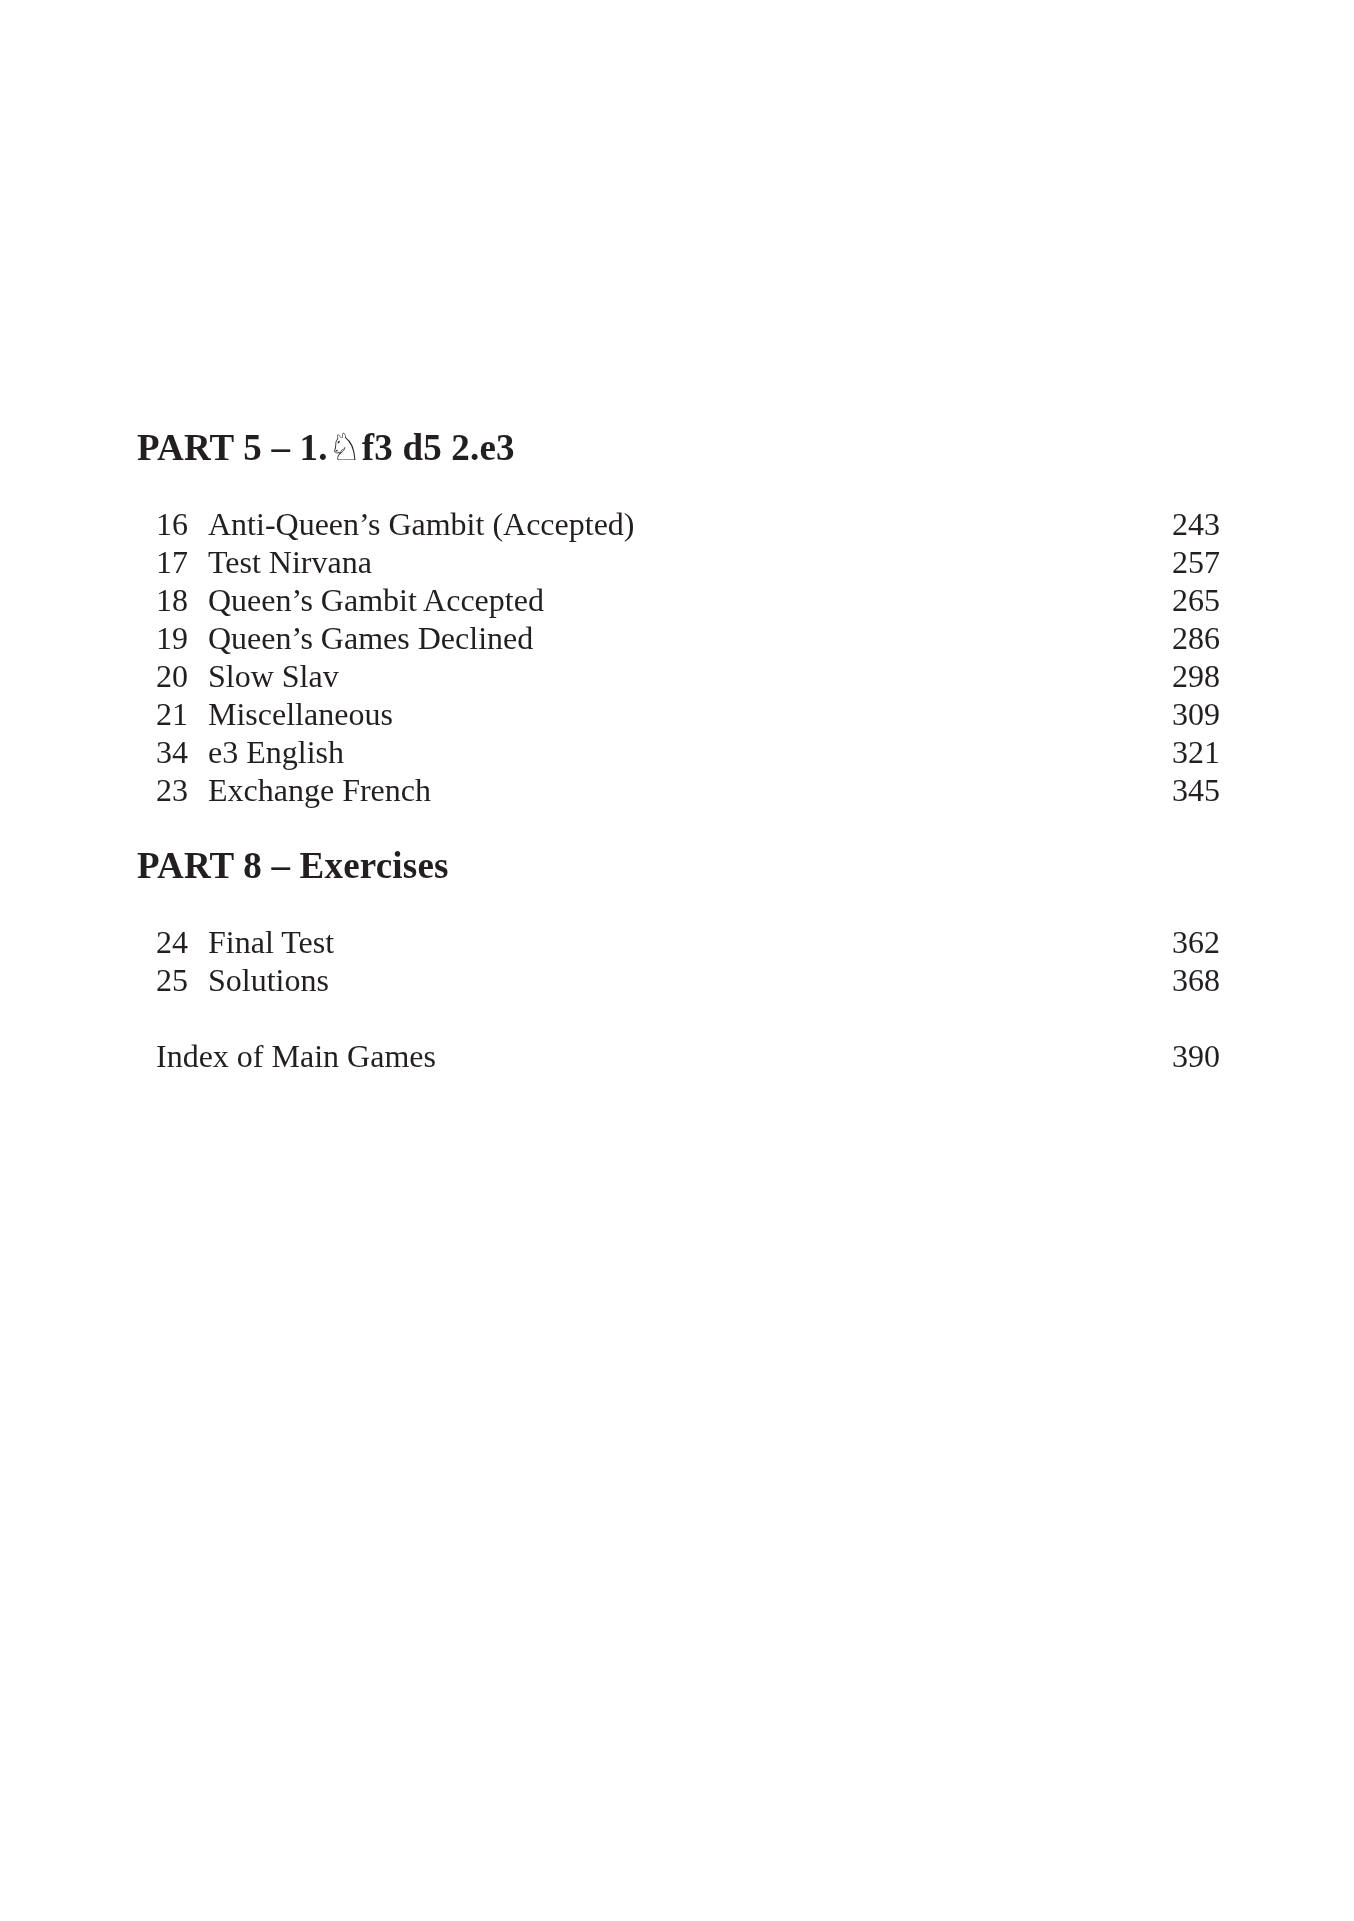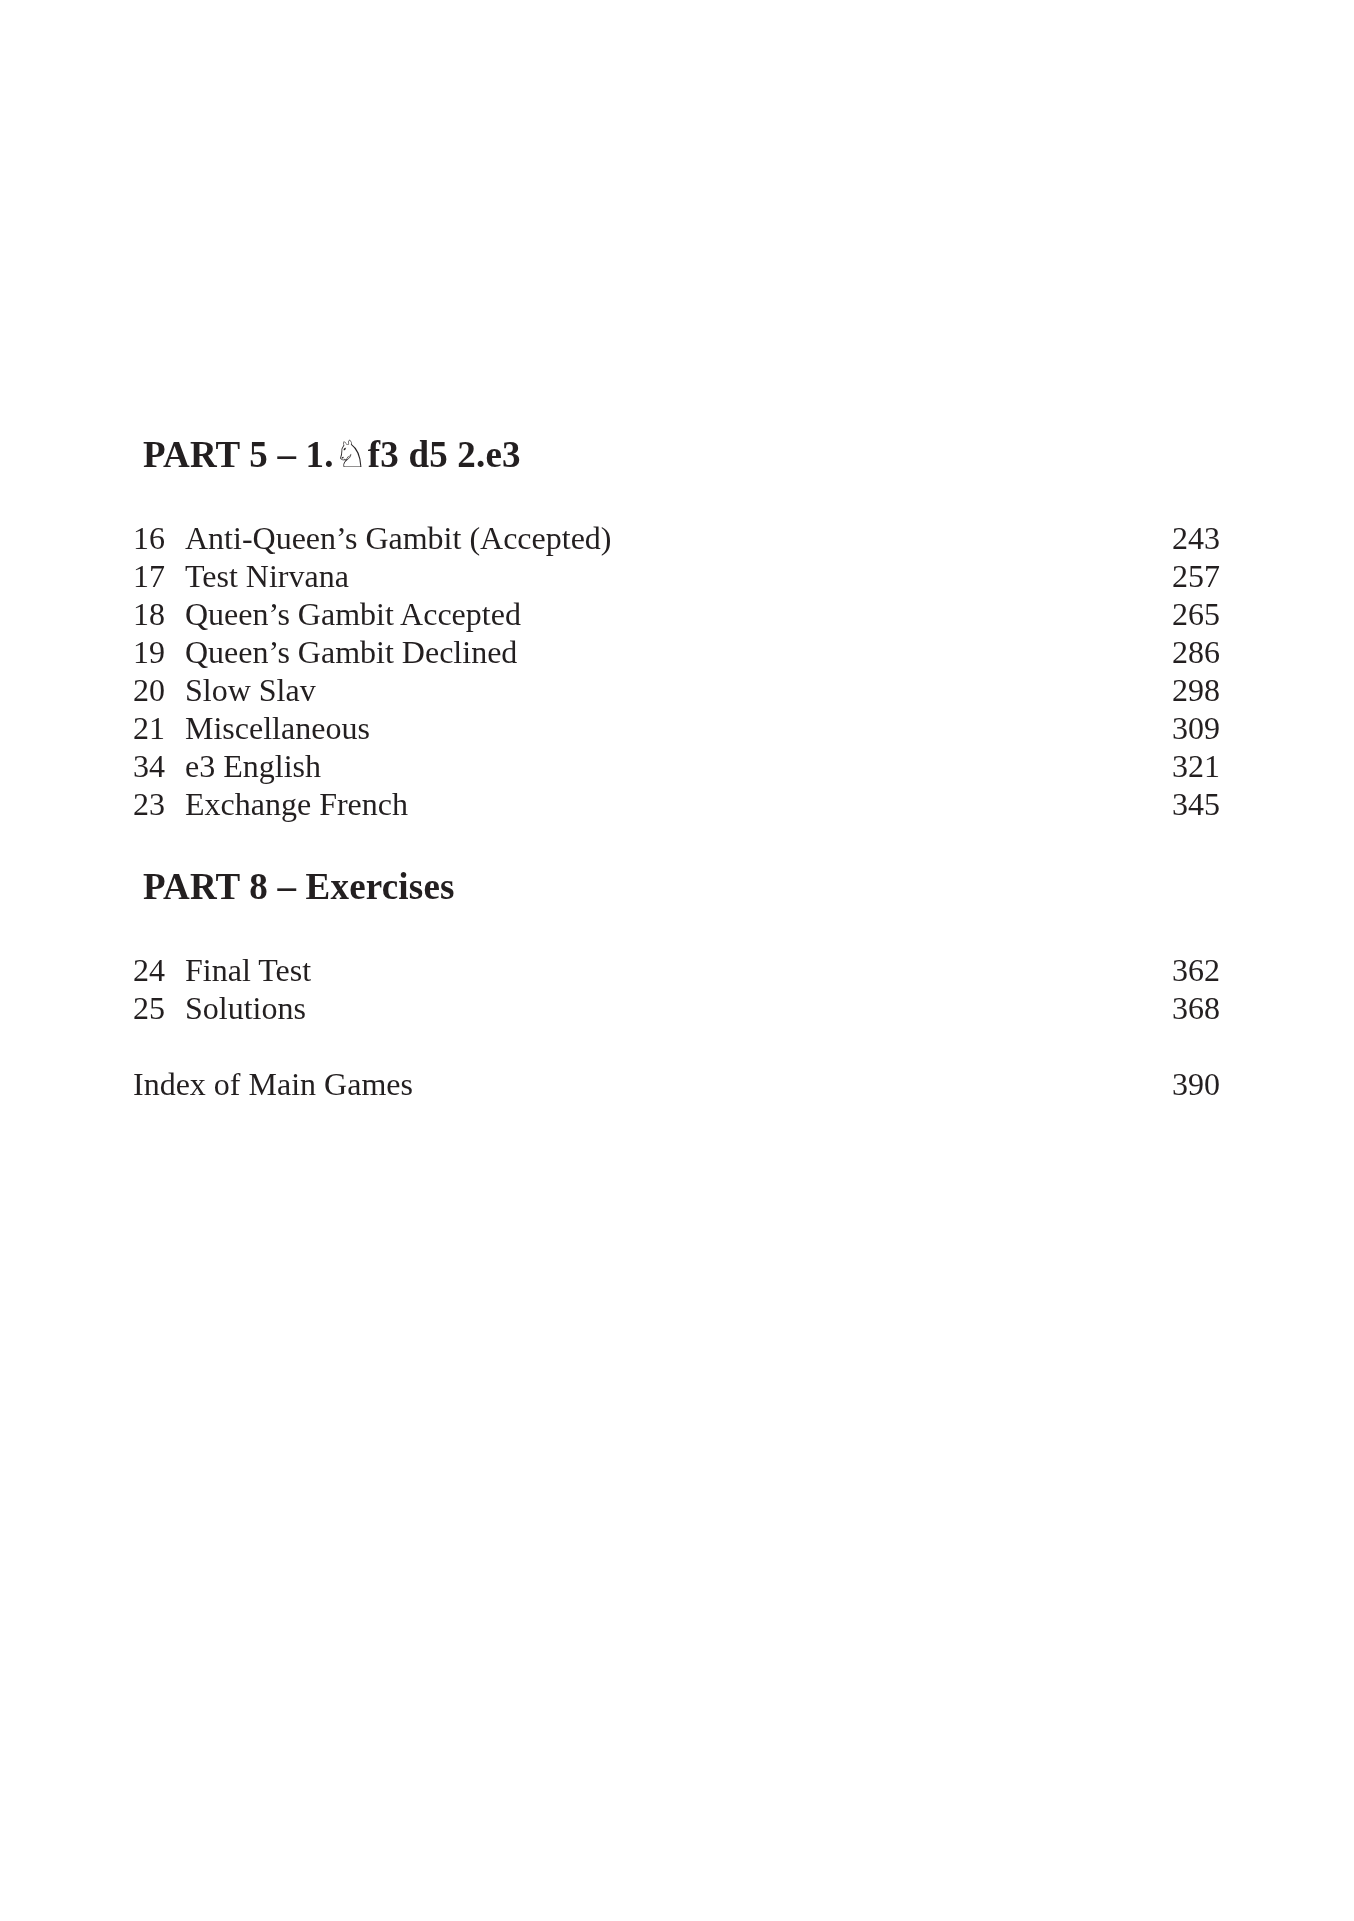--- a/index.html
+++ b/index.html
@@ -16,42 +16,43 @@
     color: #231f20;
   }
   .toc-content {
     position: absolute;
     left: 133px;
     top: 428px;
     width: 1087px;
   }
   .part-heading {
     font-size: 37px;
-    line-height: 52px;
+    line-height: 38px;
     font-weight: bold;
-    margin: 38px 10px;
+    margin: 38px 4px;
     letter-spacing: 0.2px;
     white-space: nowrap;
   }
   .part-heading:first-child {
     margin-top: 0;
   }
   .knight {
     font-family: "DejaVu Sans", sans-serif;
     font-weight: 400;
     font-size: 1.02em;
   }
   .knight:empty {
     display: none;
   }
   .entry-row {
     display: flex;
     font-size: 32px;
     line-height: 38px;
     height: 38px;
+    margin-left: 23px;
   }
   .entry-num {
     width: 52px;
     flex: 0 0 52px;
   }
   .entry-title {
     flex: 1 1 auto;
     white-space: nowrap;
   }
   .entry-page {
@@ -85,21 +86,21 @@
   </div>
 
 
   <div class="entry-row">
     <span class="entry-num">18</span>
     <span class="entry-title">Queen’s Gambit Accepted</span>
     <span class="entry-page">265</span>
   </div>
   <div class="entry-row">
     <span class="entry-num">19</span>
-    <span class="entry-title">Queen’s Gambit Declined</span>
+    <span class="entry-title">Queen’s Games Declined</span>
     <span class="entry-page">286</span>
   </div>
   <div class="entry-row">
     <span class="entry-num">20</span>
     <span class="entry-title">Slow Slav</span>
     <span class="entry-page">298</span>
   </div>
   <div class="entry-row">
     <span class="entry-num">21</span>
     <span class="entry-title">Miscellaneous</span>

